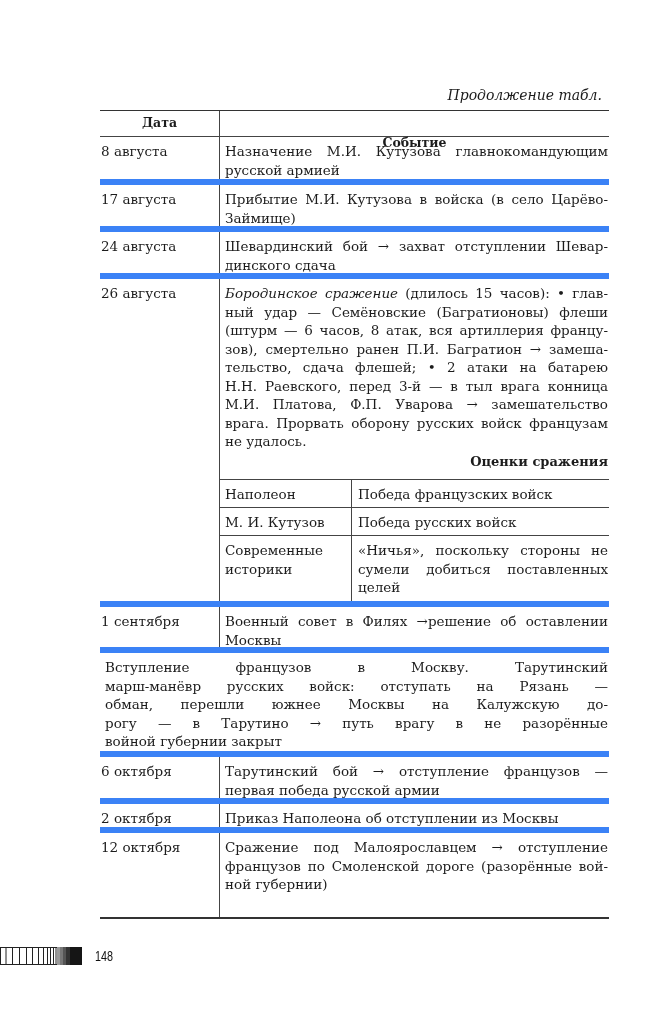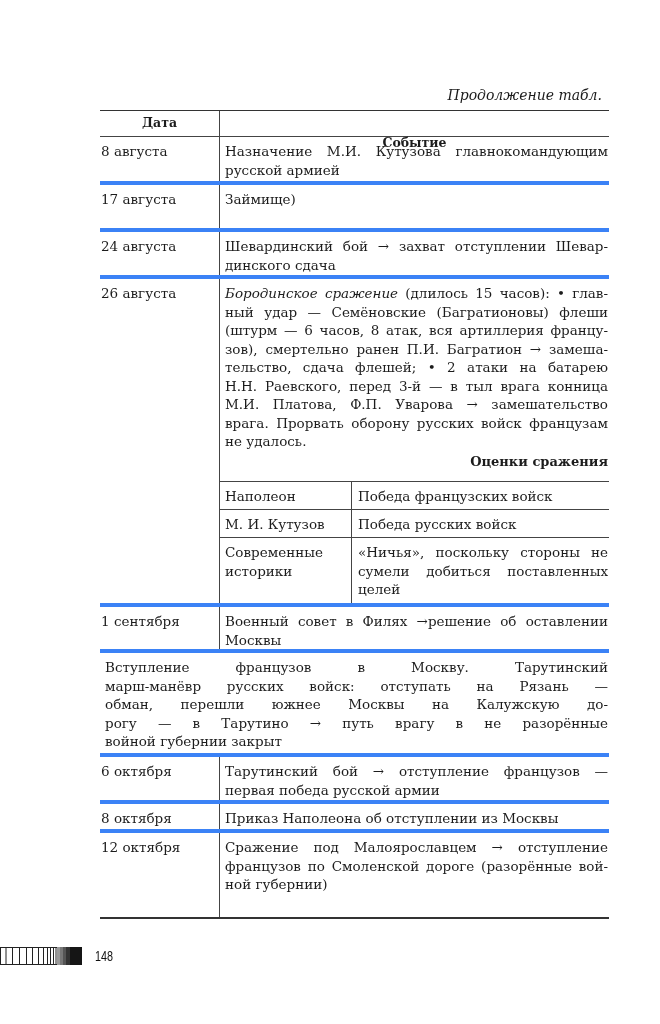--- a/index.html
+++ b/index.html
@@ -16,21 +16,21 @@
   .table {
     position: absolute; left: 100px; top: 110px; width: 509px;
     border-top: 1.5px solid #333; border-bottom: 2px solid #333;
   }
   .head { display: flex; height: 26px; border-bottom: 1px solid #444; }
   .head .hcell {
     font-weight: bold; font-size: 12.5px; line-height: 24px; text-align: center;
   }
   .head .hdate { width: 120px; border-right: 1px solid #444; }
   .head .hevent { flex: 1; margin-top: 20px; }
-  .row { display: flex; border-bottom: 4px solid #3b82f6; }
+  .row { display: flex; border-bottom: 6px solid #3b82f6; }
   .row.last { border-bottom: none; }
   .date-cell {
     width: 120px; flex: none; border-right: 1px solid #444;
     padding: 5px 0 0 1px;
   }
   .event-cell { flex: 1; position: relative; padding: 5px 1px 0 5px; }
   .line { font-size: 13.5px; line-height: 18.5px; }
   .line.just { text-align: justify; text-align-last: justify; }
   .line.last { text-align: left; }
   .line em { font-style: italic; }
@@ -71,20 +71,21 @@
         <div class="event-cell">
           <div class="line just">Назначение М.И. Кутузова главнокомандующим</div>
           <div class="line last">русской армией</div>
         </div>
       </div>
       <div class="row" style="height: 47px;">
         <div class="date-cell">
           <div class="line last">17 августа</div>
         </div>
         <div class="event-cell">
+          <div class="line just">Прибытие М.И. Кутузова в войска (в село Царёво-</div>
           <div class="line last">Займище)</div>
         </div>
       </div>
       <div class="row" style="height: 47px;">
         <div class="date-cell">
           <div class="line last">24 августа</div>
         </div>
         <div class="event-cell">
           <div class="line just">Шевардинский бой → захват отступлении Шевар-</div>
           <div class="line last">динского сдача</div>
@@ -158,21 +159,21 @@
         <div class="date-cell">
           <div class="line last">6 октября</div>
         </div>
         <div class="event-cell">
           <div class="line just">Тарутинский бой → отступление французов —</div>
           <div class="line last">первая победа русской армии</div>
         </div>
       </div>
       <div class="row" style="height: 29px;">
         <div class="date-cell">
-          <div class="line last">8 октября</div>
+          <div class="line last">2 октября</div>
         </div>
         <div class="event-cell">
           <div class="line last">Приказ Наполеона об отступлении из Москвы</div>
         </div>
       </div>
       <div class="row last" style="height: 84px;">
         <div class="date-cell">
           <div class="line last">12 октября</div>
         </div>
         <div class="event-cell">

